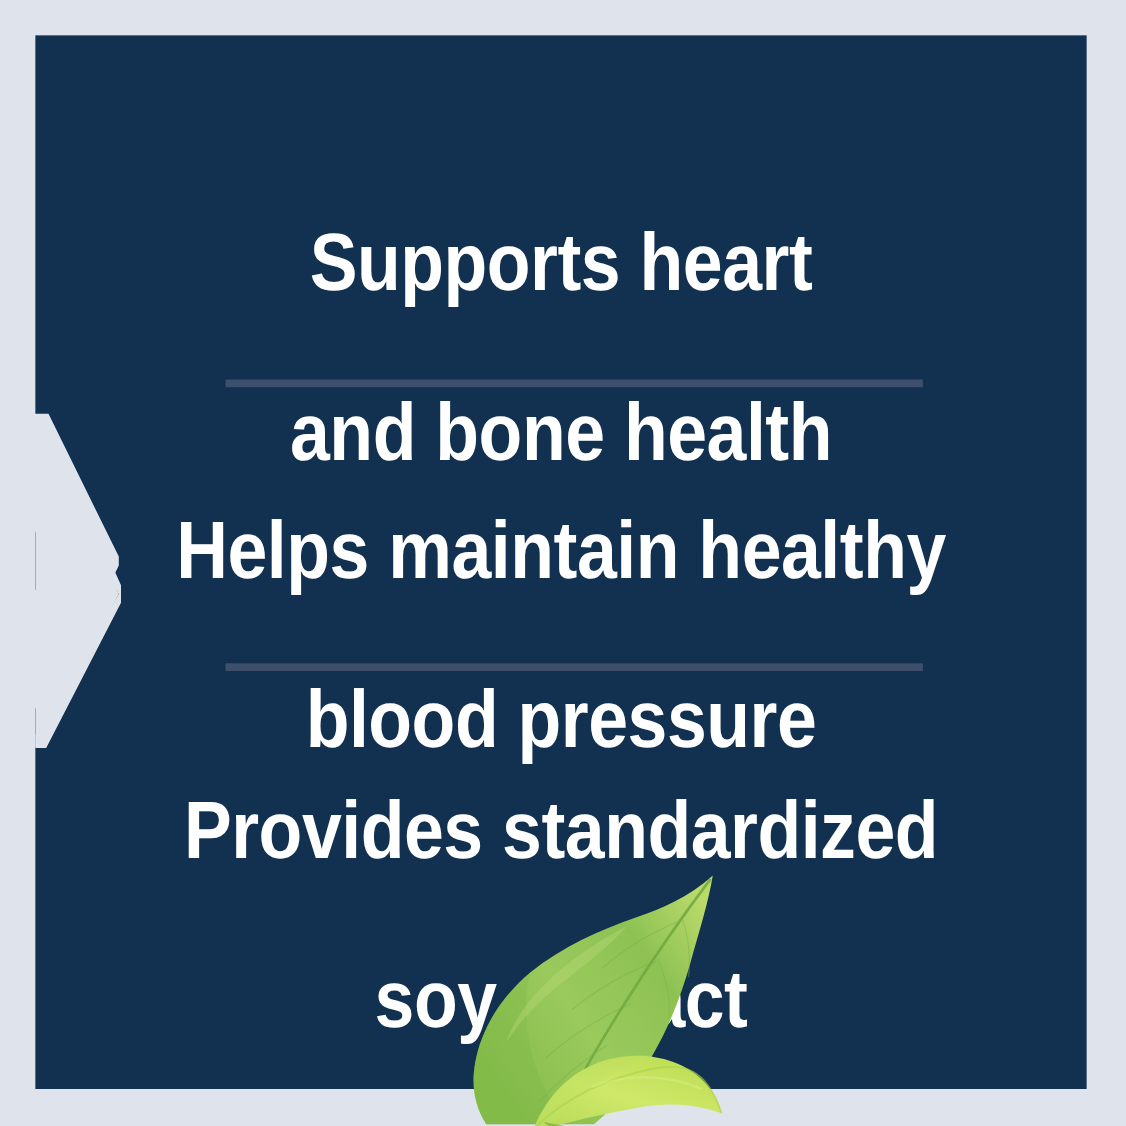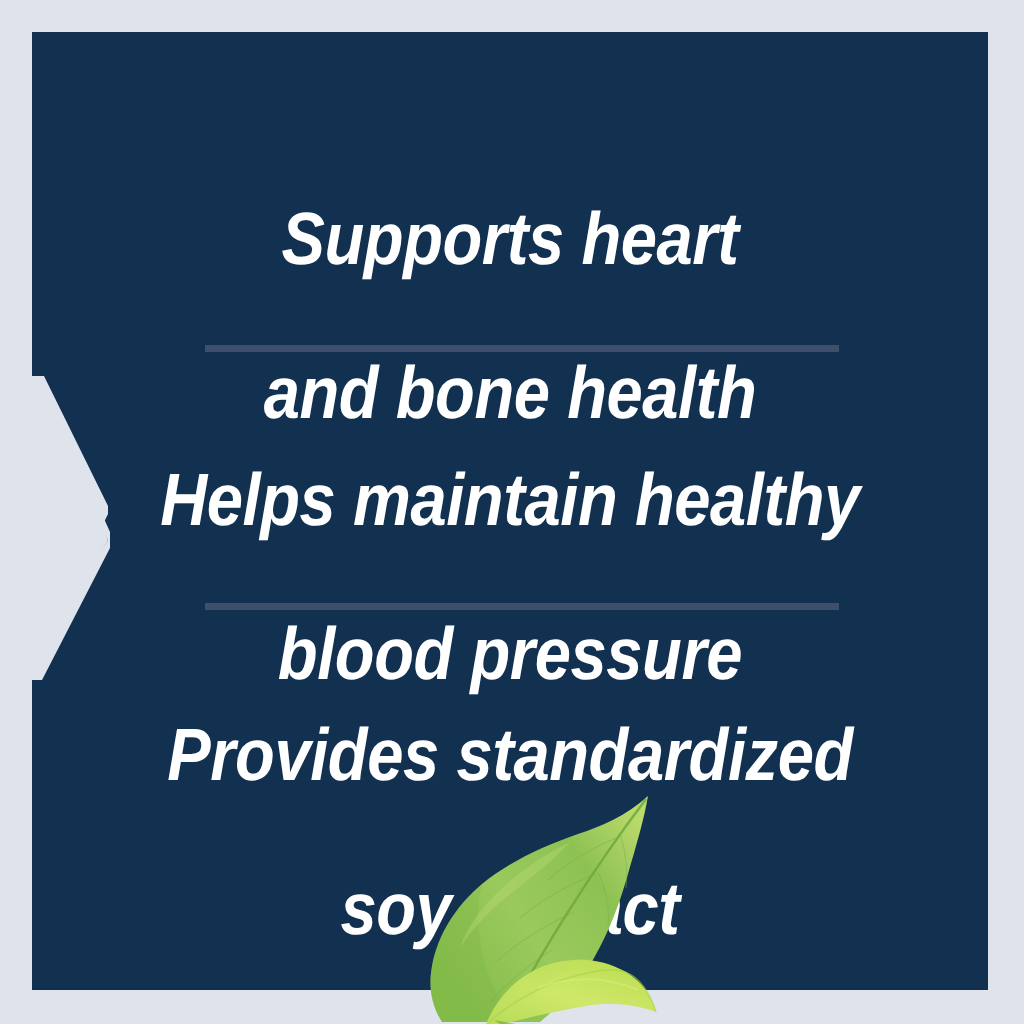--- a/index.html
+++ b/index.html
@@ -92,21 +92,21 @@
     height: 234px;
     pointer-events: none;
   }
   #leaf-graphic svg { display: block; overflow: visible; }
 </style>
 </head>
 <body>
 
 <div id="canvas" style="background: rgb(223, 228, 236);">
 
-  <div id="panel" style="background: rgb(18, 48, 79); font-style: italic;">
+  <div id="panel" style="background: rgb(18, 48, 79);">
 
     <div class="benefit-block" id="benefit-0" style="color: rgb(255, 255, 255);">
       <span class="benefit-line">Supports heart</span>
       <span class="benefit-line">and bone health</span>
     </div>
 
     <div class="divider" id="divider-0" style="background: rgb(62, 79, 107);"></div>
 
     <div class="benefit-block" id="benefit-1" style="color: rgb(255, 255, 255);">
       <span class="benefit-line">Helps maintain healthy</span>

